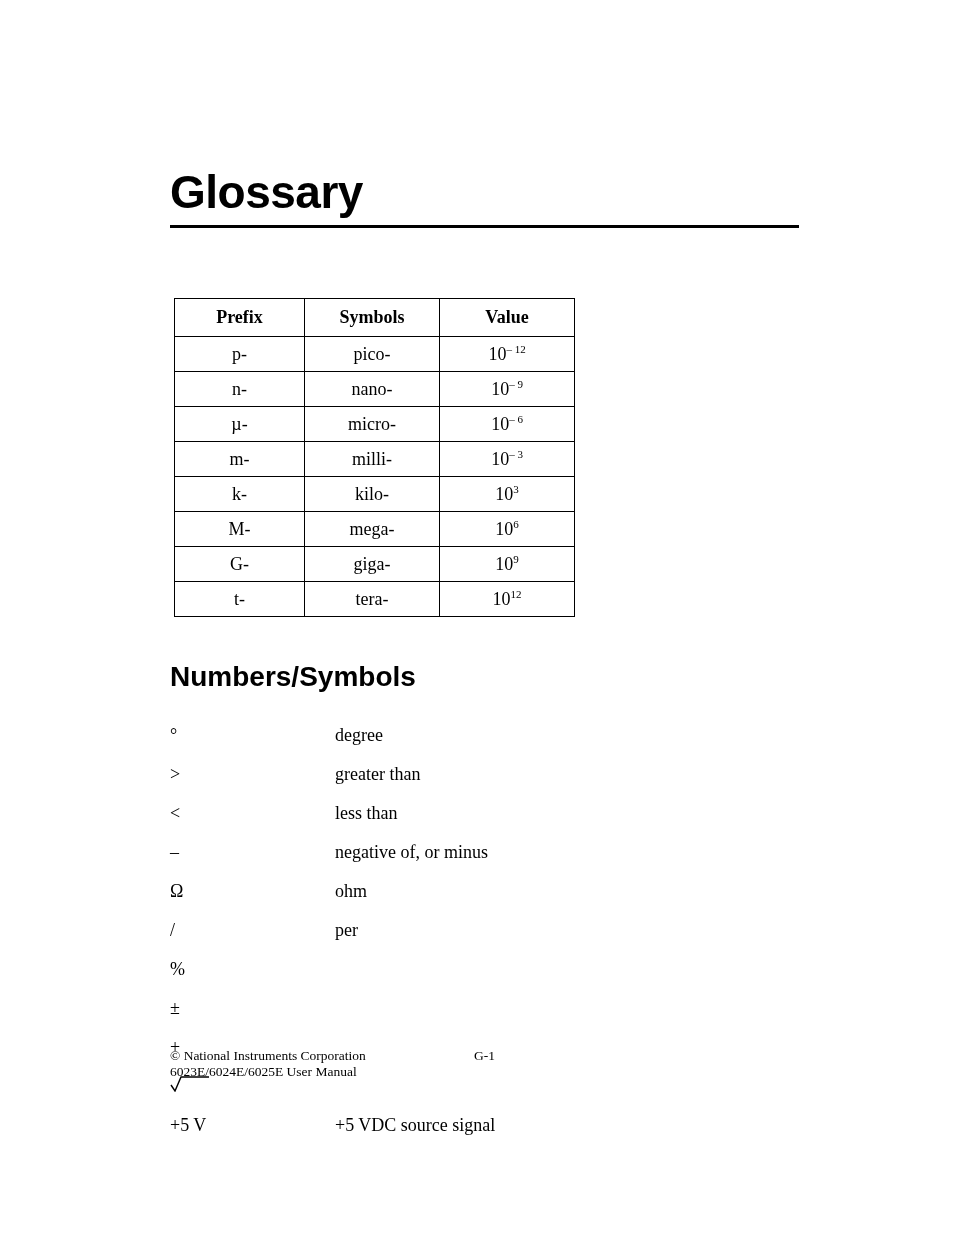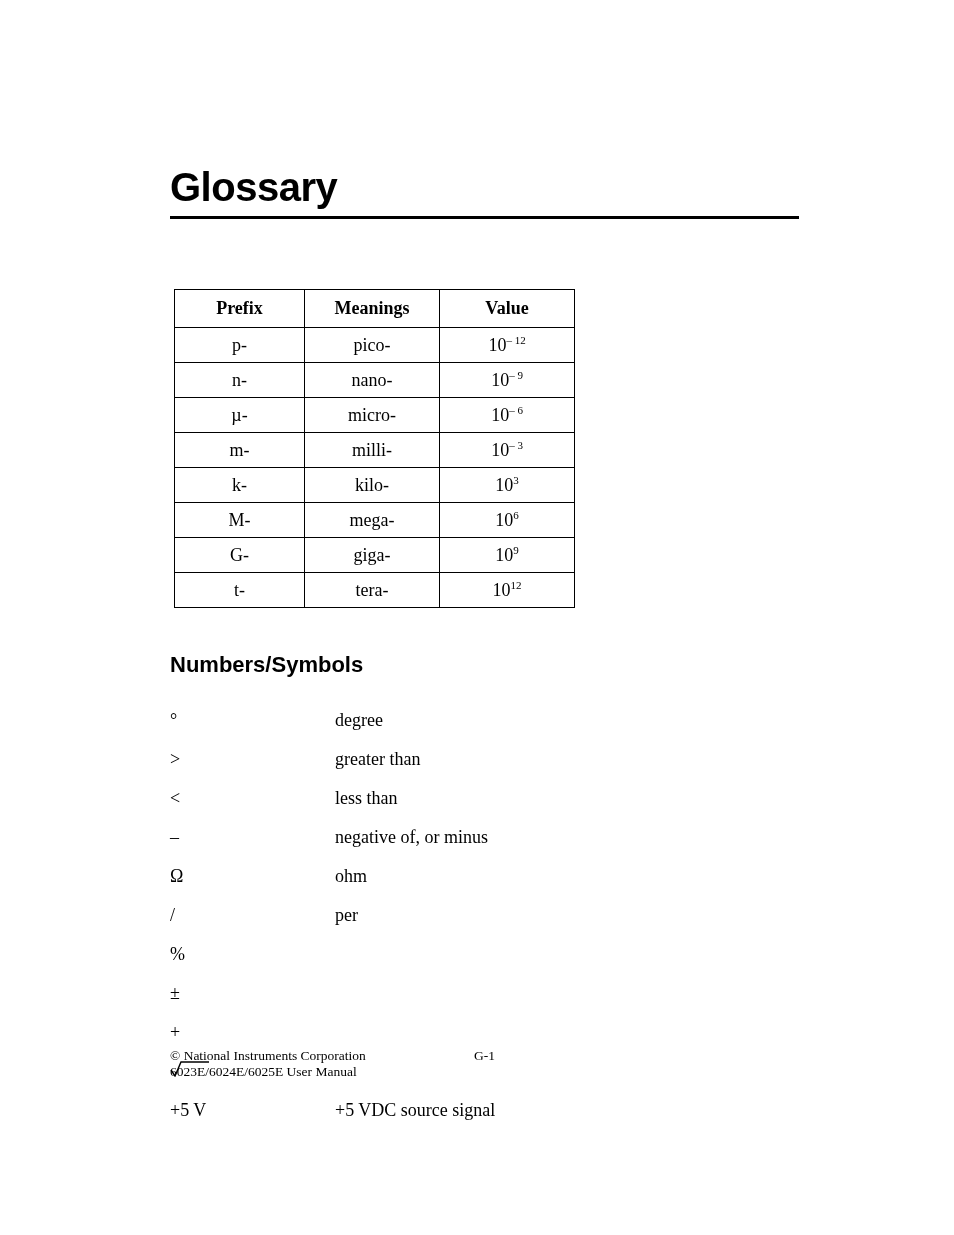--- a/index.html
+++ b/index.html
@@ -11,21 +11,21 @@
     width: 954px;
     height: 1235px;
     position: relative;
   }
   .page {
     padding: 165px 155px 0 170px;
   }
   .title {
     font-family: Arial, Helvetica, sans-serif;
     font-weight: bold;
-    font-size: 40px;
+    font-size: 46px;
     letter-spacing: -0.5px;
     margin: 0 0 6px 0;
   }
   .title-rule {
     border: none;
     border-top: 3px solid #000;
     margin: 0 0 70px 0;
   }
   table.prefix-table {
     border-collapse: collapse;
@@ -60,21 +60,21 @@
   }
   .col-prefix  { width: 130px; }
   .col-meaning { width: 135px; }
   .col-value   { width: 135px; }
 
   .sup { font-size: 11px; vertical-align: super; text-align: right; }
 
   h2.section {
     font-family: Arial, Helvetica, sans-serif;
     font-weight: bold;
-    font-size: 22px;
+    font-size: 28px;
     margin: 44px 0 32px 0;
   }
 
   .defs {
     font-size: 18px;
   }
   .def-row {
     display: flex;
     margin-bottom: 18px;
   }
@@ -120,21 +120,21 @@
 
   <table class="prefix-table">
     <colgroup>
       <col class="col-prefix">
         <col class="col-meaning">
         <col class="col-value">
     </colgroup>
     <thead>
       <tr>
         <th>Prefix</th>
-        <th>Meanings</th>
+        <th>Symbols</th>
         <th>Value</th>
       </tr>
     </thead>
     <tbody id="table-body">
         <tr>
           <td>p-</td>
           <td>pico-</td>
           <td><span>10</span><span class="sup">– 12</span></td>
         </tr>
         <tr>

